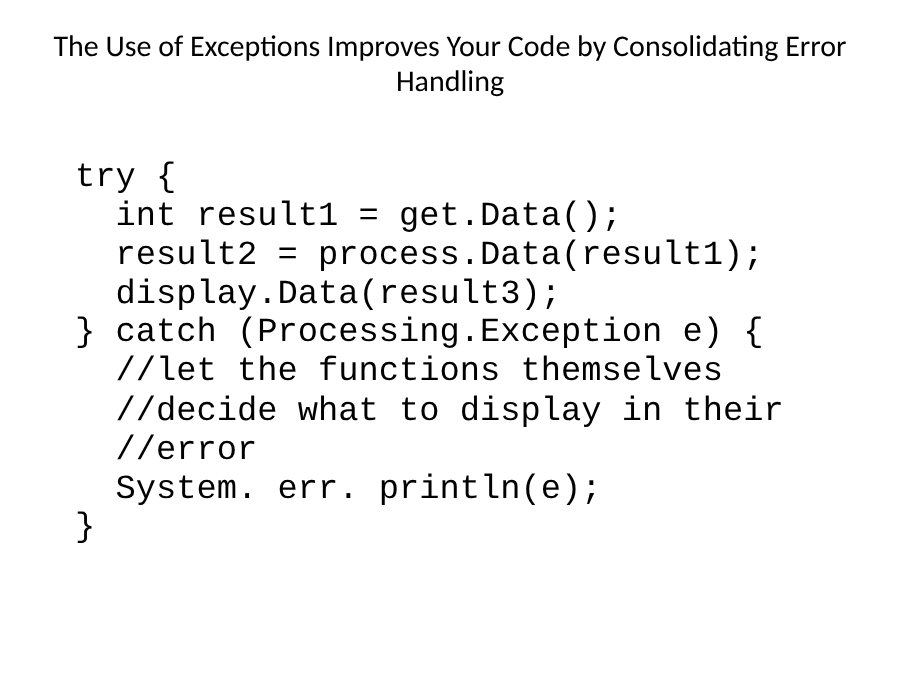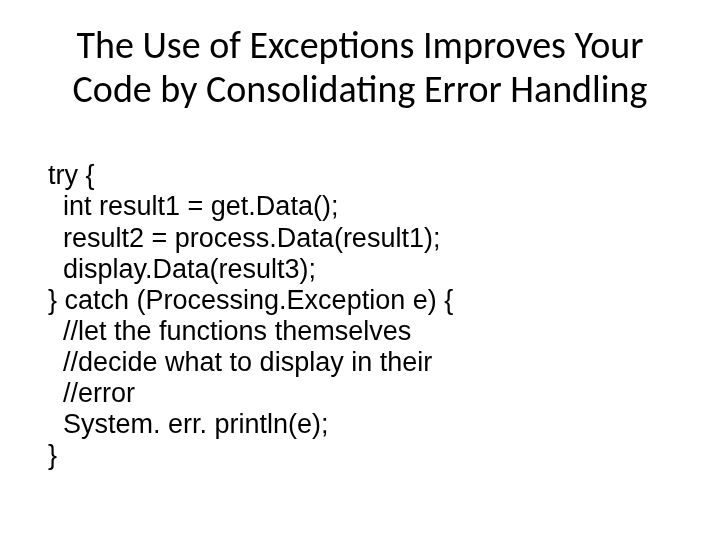--- a/index.html
+++ b/index.html
@@ -9,33 +9,33 @@
     height: 540px;
     background: #ffffff;
     font-family: Calibri, "Segoe UI", Arial, sans-serif;
     color: #000;
   }
   .slide {
     box-sizing: border-box;
     padding: 24px 40px 0 40px;
   }
   .title {
-    font-size: 38px;
+    font-size: 24px;
     line-height: 1.15;
     font-weight: 400;
     text-align: center;
     margin: 0 0 18px 0;
     letter-spacing: 0px;
   }
   .code {
-    font-family: Liberation Sans, sans-serif;
+    font-family: Liberation Mono, monospace;
     font-size: 27px;
     line-height: 1.15;
     white-space: pre;
-    margin-left: 8px;
+    margin-left: 20px;
   }
 </style>
 </head>
 <body>
 
 <div class="slide">
   <h1 class="title">The Use of Exceptions Improves Your Code by Consolidating Error Handling</h1>
   <div class="code">
 <span>try {</span>
 <span>  int result1 = get.Data();</span>

